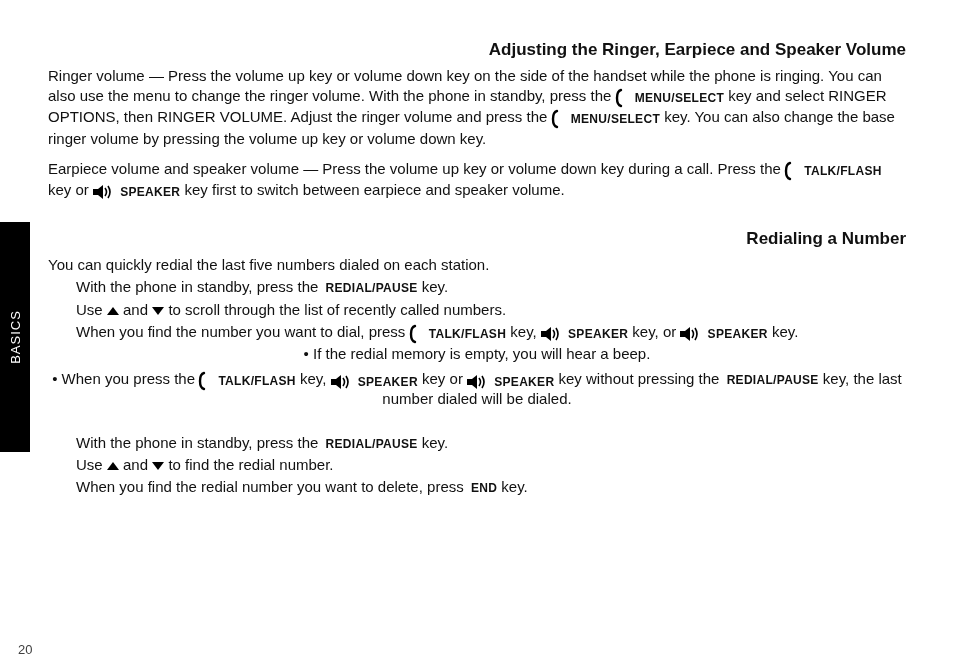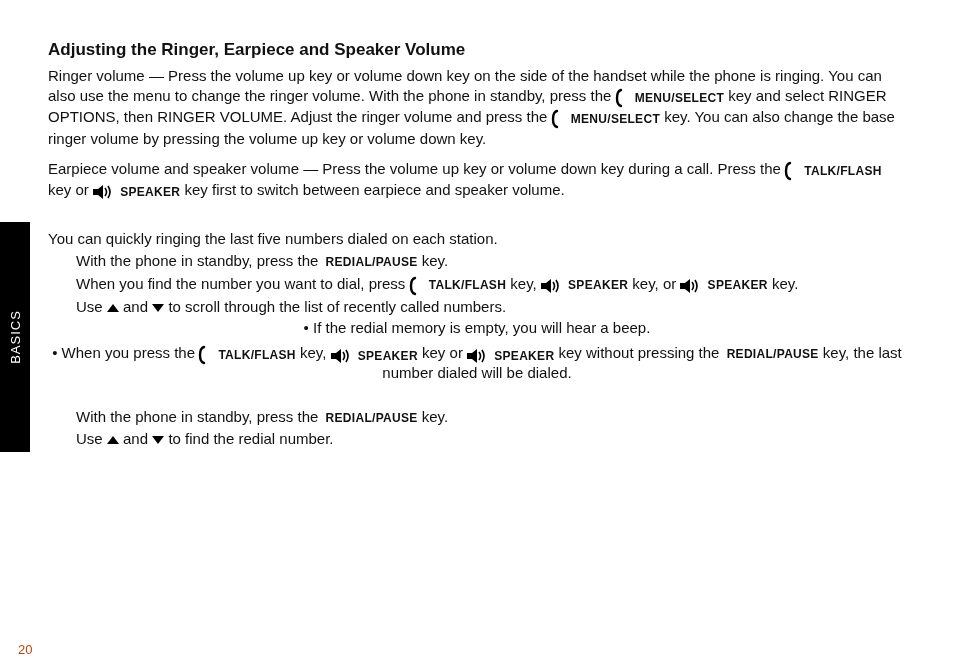--- a/index.html
+++ b/index.html
@@ -31,32 +31,32 @@
     position: absolute;
     left: 50%;
     top: 50%;
     transform: translate(-50%, -50%) rotate(-90deg);
     transform-origin: center;
     color: #fff;
     font-size: 13px;
     letter-spacing: 1px;
     white-space: nowrap;
   }
-  .h1 { font-weight: 700; font-size: 17px; margin: 0 0 6px 0; }
+  .h1 { font-weight: 700; font-size: 17px; margin: 0 0 6px 0; text-align: right; }
   .para { margin: 0 0 10px 0; line-height: 1.35; }
   .indent { margin-left: 28px; }
   .indent2 { margin-left: 56px; text-align: center; }
   .spacer-m { height: 18px; }
   .tight { margin-bottom: 2px; }
   .page-num {
     position: absolute;
     left: 18px;
     bottom: 14px;
     font-size: 13px;
-    color: #c2410c;
+    color: #404040;
   }
   
   .icon {
     display: inline-block;
     vertical-align: middle;
   }
   .icon svg { display: block; overflow: visible; }
   .tri-up::before {
     content: "";
     display: inline-block;
@@ -140,73 +140,74 @@
           <path d="M15 1 Q19 7 15 13" stroke="#000" stroke-width="1.6" fill="none"></path>
         </svg>
       </span>
       <span class="key-label">SPEAKER</span>
     </span>
     <span>key first to switch between earpiece and speaker volume.</span>
   </p>
 
   <div class="spacer-m"></div>
 
-  <p class="para tight">You can quickly ringing the last five numbers dialed on each station.</p>
+  <p class="h1">Redialing a Number</p>
+  <p class="para tight">You can quickly redial the last five numbers dialed on each station.</p>
 
   <p class="para tight indent">
     <span>With the phone in standby, press the</span>
     <span class="key-label">REDIAL/PAUSE</span>
-    <span>key.</span>
-  </p>
-
-  <p class="para tight indent">
-    <span>When you find the number you want to dial, press</span>
-    <span class="key-group">
-      <span class="icon">
-        <svg width="12" height="18">
-            <path d="M5 1 Q1 2 1 9 Q1 16 5 17" stroke="#000" stroke-width="2.4" fill="none" stroke-linecap="round"></path>
-          </svg>
-      </span>
-      <span class="key-label">TALK/FLASH</span>
-    </span>
-    <span>key,</span>
-    <span class="key-group">
-      <span class="icon">
-        <svg width="20" height="14">
-          <rect x="0" y="4" width="5" height="6" fill="#000"></rect>
-          <path d="M5 4 L10 0 L10 14 L5 10 Z" fill="#000"></path>
-          <path d="M12 3 Q15 7 12 11" stroke="#000" stroke-width="1.6" fill="none"></path>
-          <path d="M15 1 Q19 7 15 13" stroke="#000" stroke-width="1.6" fill="none"></path>
-        </svg>
-      </span>
-      <span class="key-label">SPEAKER</span>
-    </span>
-    <span>key, or</span>
-    <span class="key-group">
-      <span class="icon">
-        <svg width="20" height="14">
-          <rect x="0" y="4" width="5" height="6" fill="#000"></rect>
-          <path d="M5 4 L10 0 L10 14 L5 10 Z" fill="#000"></path>
-          <path d="M12 3 Q15 7 12 11" stroke="#000" stroke-width="1.6" fill="none"></path>
-          <path d="M15 1 Q19 7 15 13" stroke="#000" stroke-width="1.6" fill="none"></path>
-        </svg>
-      </span>
-      <span class="key-label">SPEAKER</span>
-    </span>
     <span>key.</span>
   </p>
 
   <p class="para tight indent">
     <span>Use</span>
     <span class="tri-up" title="up"></span>
     <span>and</span>
     <span class="tri-down" title="down"></span>
     <span>to scroll through the list of recently called numbers.</span>
   </p>
 
+  <p class="para tight indent">
+    <span>When you find the number you want to dial, press</span>
+    <span class="key-group">
+      <span class="icon">
+        <svg width="12" height="18">
+            <path d="M5 1 Q1 2 1 9 Q1 16 5 17" stroke="#000" stroke-width="2.4" fill="none" stroke-linecap="round"></path>
+          </svg>
+      </span>
+      <span class="key-label">TALK/FLASH</span>
+    </span>
+    <span>key,</span>
+    <span class="key-group">
+      <span class="icon">
+        <svg width="20" height="14">
+          <rect x="0" y="4" width="5" height="6" fill="#000"></rect>
+          <path d="M5 4 L10 0 L10 14 L5 10 Z" fill="#000"></path>
+          <path d="M12 3 Q15 7 12 11" stroke="#000" stroke-width="1.6" fill="none"></path>
+          <path d="M15 1 Q19 7 15 13" stroke="#000" stroke-width="1.6" fill="none"></path>
+        </svg>
+      </span>
+      <span class="key-label">SPEAKER</span>
+    </span>
+    <span>key, or</span>
+    <span class="key-group">
+      <span class="icon">
+        <svg width="20" height="14">
+          <rect x="0" y="4" width="5" height="6" fill="#000"></rect>
+          <path d="M5 4 L10 0 L10 14 L5 10 Z" fill="#000"></path>
+          <path d="M12 3 Q15 7 12 11" stroke="#000" stroke-width="1.6" fill="none"></path>
+          <path d="M15 1 Q19 7 15 13" stroke="#000" stroke-width="1.6" fill="none"></path>
+        </svg>
+      </span>
+      <span class="key-label">SPEAKER</span>
+    </span>
+    <span>key.</span>
+  </p>
+
   <p class="note-line indent2">
     <span>• If the redial memory is empty, you will hear a beep.</span>
   </p>
   <p class="note-line indent2">
     <span>• When you press the</span>
     <span class="key-group">
       <span class="icon">
         <svg width="12" height="18">
             <path d="M5 1 Q1 2 1 9 Q1 16 5 17" stroke="#000" stroke-width="2.4" fill="none" stroke-linecap="round"></path>
           </svg>
@@ -252,16 +253,21 @@
   </p>
 
   <p class="para tight indent">
     <span>Use</span>
     <span class="tri-up" title="up"></span>
     <span>and</span>
     <span class="tri-down" title="down"></span>
     <span>to find the redial number.</span>
   </p>
 
+  <p class="para tight indent">
+    <span>When you find the redial number you want to delete, press</span>
+    <span class="key-label">END</span>
+    <span>key.</span>
+  </p>
 
 
   <div class="page-num">20</div>
 </div>
 
 </body></html>

